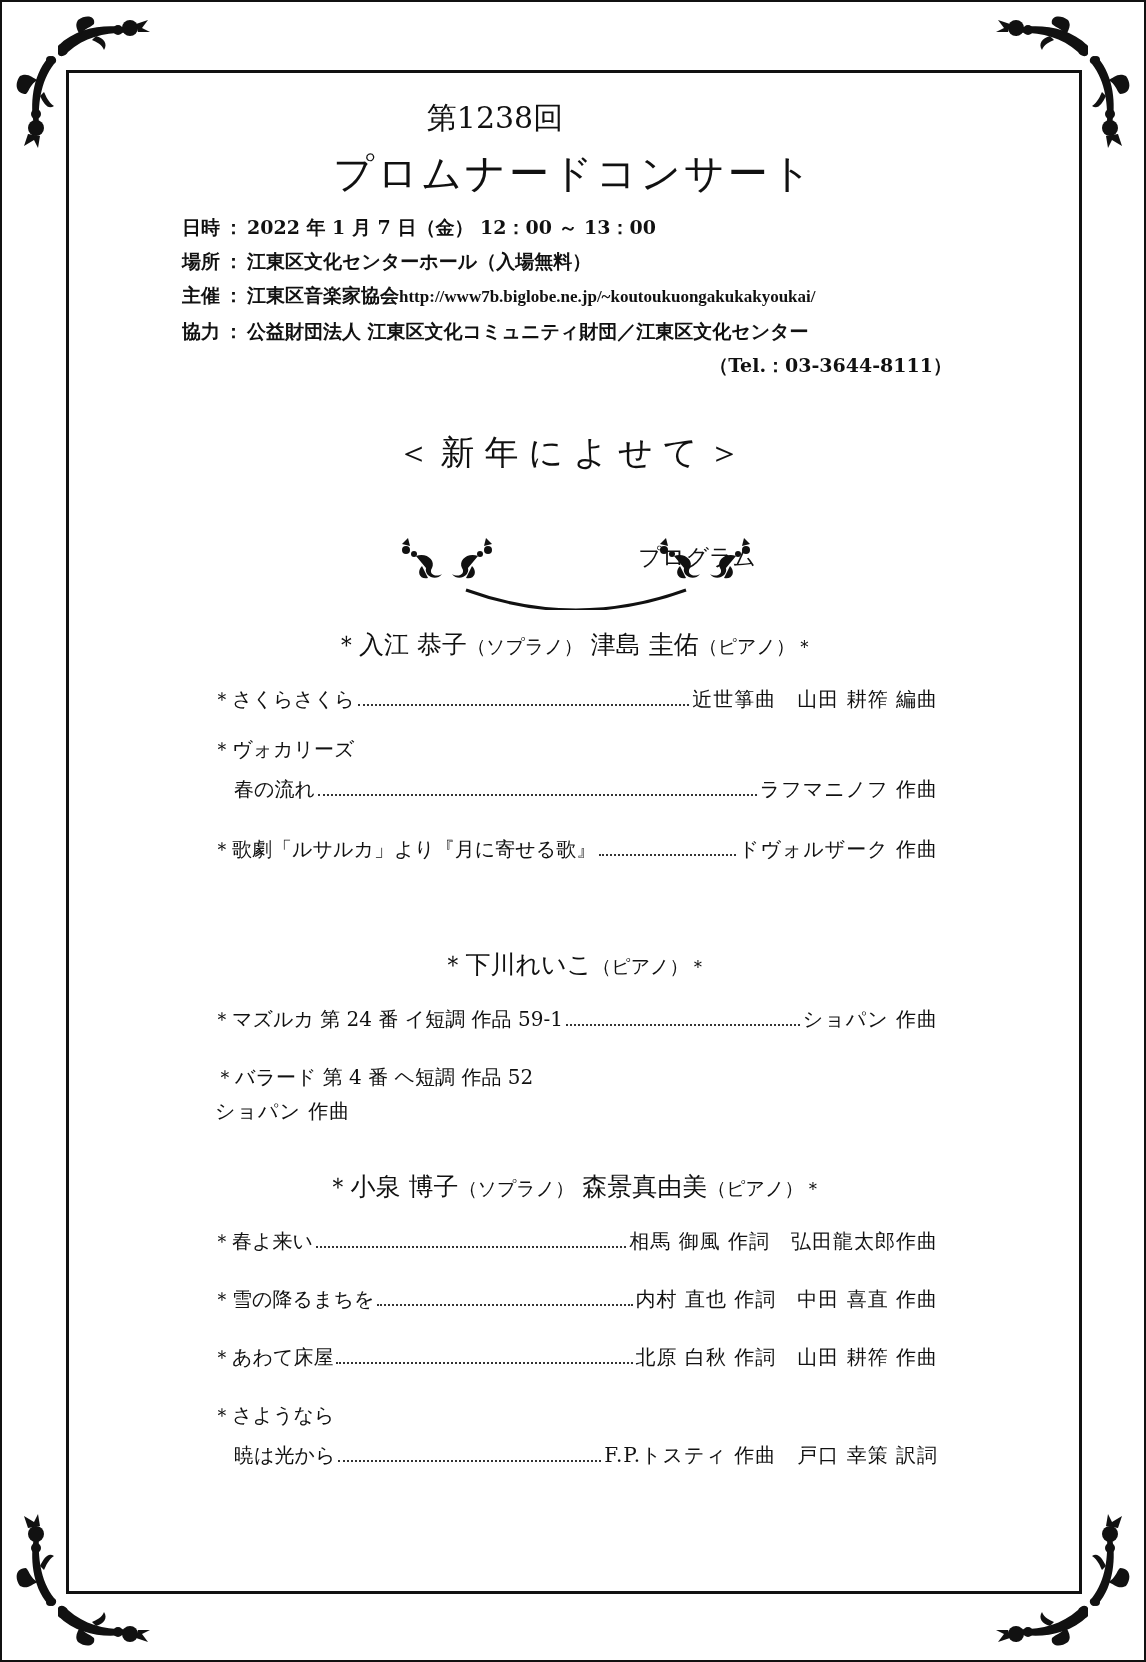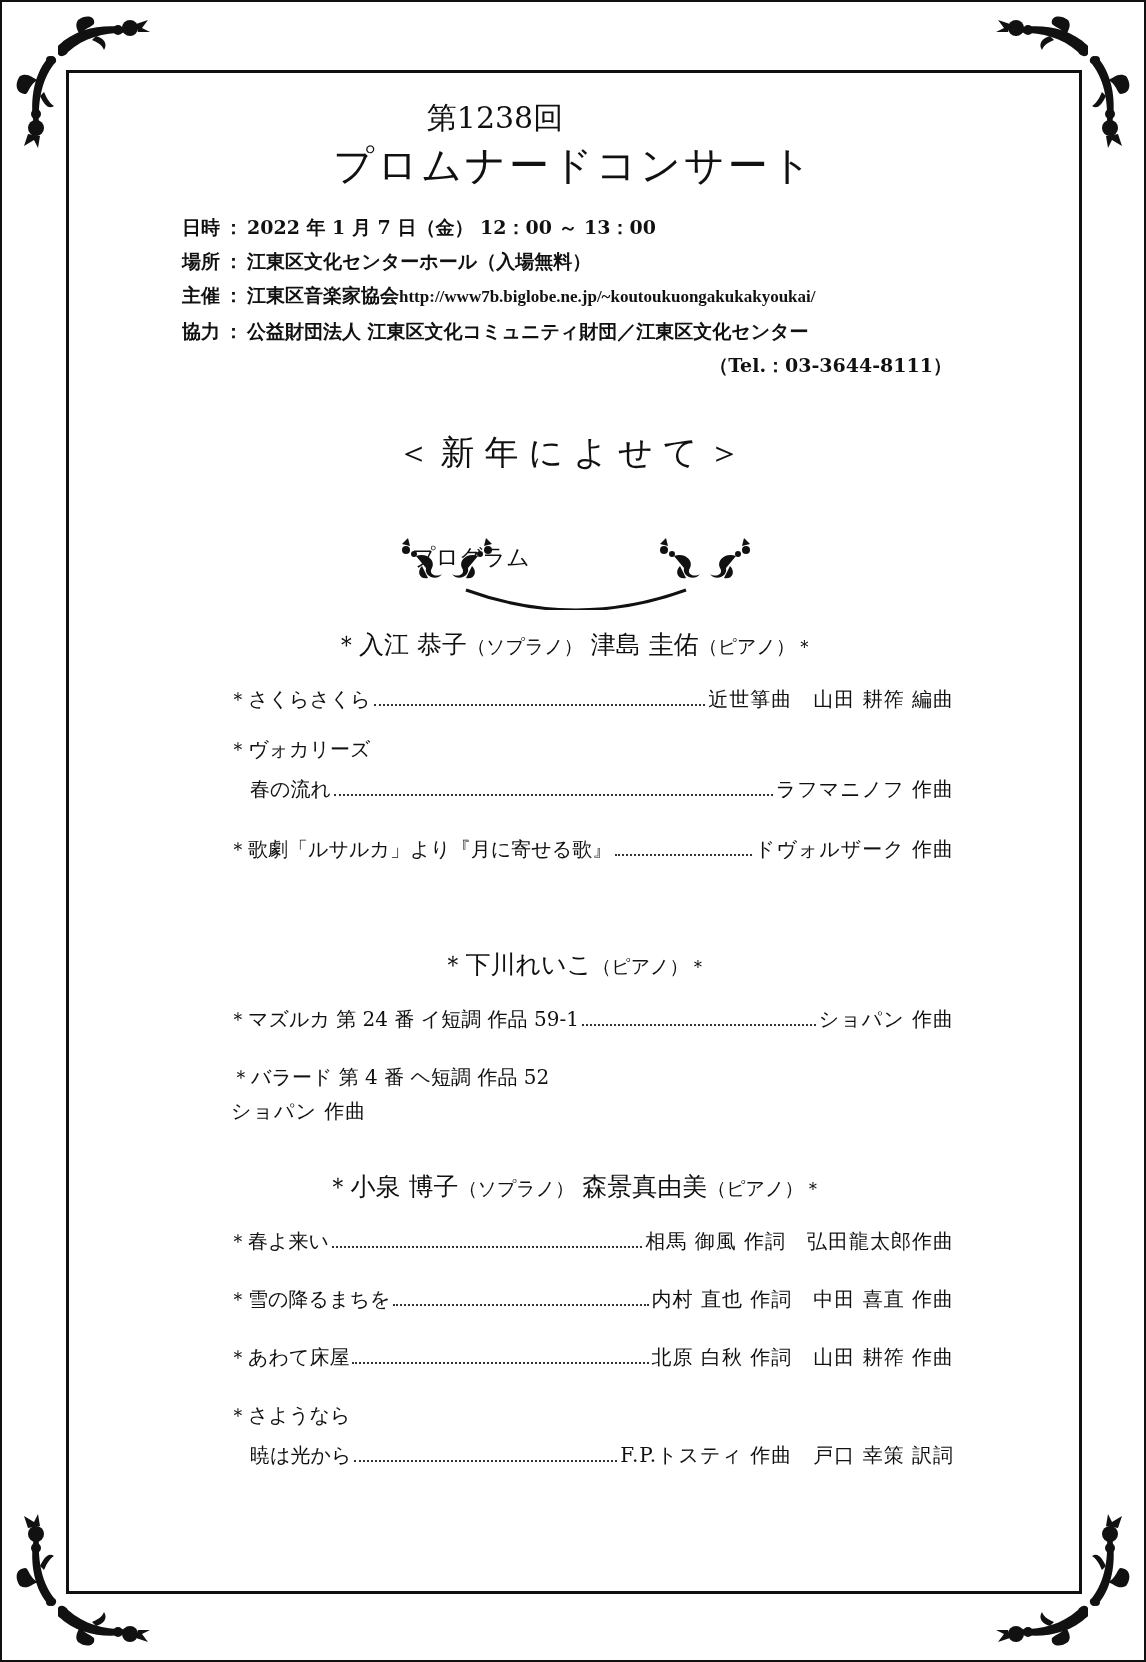--- a/index.html
+++ b/index.html
@@ -17,37 +17,37 @@
   }
   .corner { position: absolute; width: 150px; height: 150px; }
   .corner svg { width: 100%; height: 100%; display: block; }
   .c-tl { left: 8px; top: 6px; }
   .c-tr { right: 8px; top: 6px; transform: scaleX(-1); }
   .c-bl { left: 8px; bottom: 6px; transform: scaleY(-1); }
   .c-br { right: 8px; bottom: 6px; transform: scale(-1,-1); }
 
   .content { position: absolute; left: 66px; top: 70px; width: 1016px; }
   .edition { position: absolute; left: 7px; width: 824px; top: 28px; text-align: center; font-size: 30px; letter-spacing: 0px; margin-left: 10px; }
-  .title { position: absolute; left: 0; width: 1016px; top: 68px; text-align: center; font-size: 40px; letter-spacing: 3px; }
+  .title { position: absolute; left: 0; width: 1016px; top: 76px; text-align: center; font-size: 40px; letter-spacing: 3px; }
   .info { position: absolute; left: 116px; top: 140px; width: 780px; font-size: 19px; line-height: 34px; font-weight: bold; }
   .info-row { white-space: nowrap; }
   .info-row .label { display: inline-block; }
   .info-row .sep { display: inline-block; margin: 0 4px; }
   .info-row .url { font-family: "Liberation Serif", serif; font-size: 17px; }
   .info-tel { text-align: right; padding-right: 10px; }
 
   .theme { position: absolute; left: 0; width: 1016px; top: 360px; text-align: center; font-size: 34px; letter-spacing: 10px; }
 
   .program-banner { position: absolute; left: 330px; top: 460px; width: 360px; height: 80px; }
   .program-banner svg { position: absolute; left: 0; top: 0; width: 360px; height: 80px; }
-  .program-label { position: absolute; left: 16px; width: 360px; top: 12px; text-align: left; font-size: 23px; }
+  .program-label { position: absolute; left: 0; width: 360px; top: 12px; text-align: right; font-size: 23px; }
 
   .section-title { position: absolute; left: 0; width: 1016px; text-align: center; font-size: 25px; }
   .section-title .role { font-size: 19px; margin-top: 27px; }
-  .item { position: absolute; left: 146px; width: 726px; font-size: 20px; display: flex; align-items: baseline; white-space: nowrap; margin-left: 16px; }
+  .item { position: absolute; left: 146px; width: 726px; font-size: 20px; display: flex; align-items: baseline; white-space: nowrap; }
   .item .leader { flex: 1 1 auto; border-bottom: 2px dotted #333; margin: 0 3px 5px 3px; height: 0; }
   .item .credit { letter-spacing: 1px; }
   .item.sub { left: 168px; width: 704px; }
 </style>
 </head>
 <body>
 
 <div class="outer-frame"></div>
 <div class="inner-frame"></div>
 

